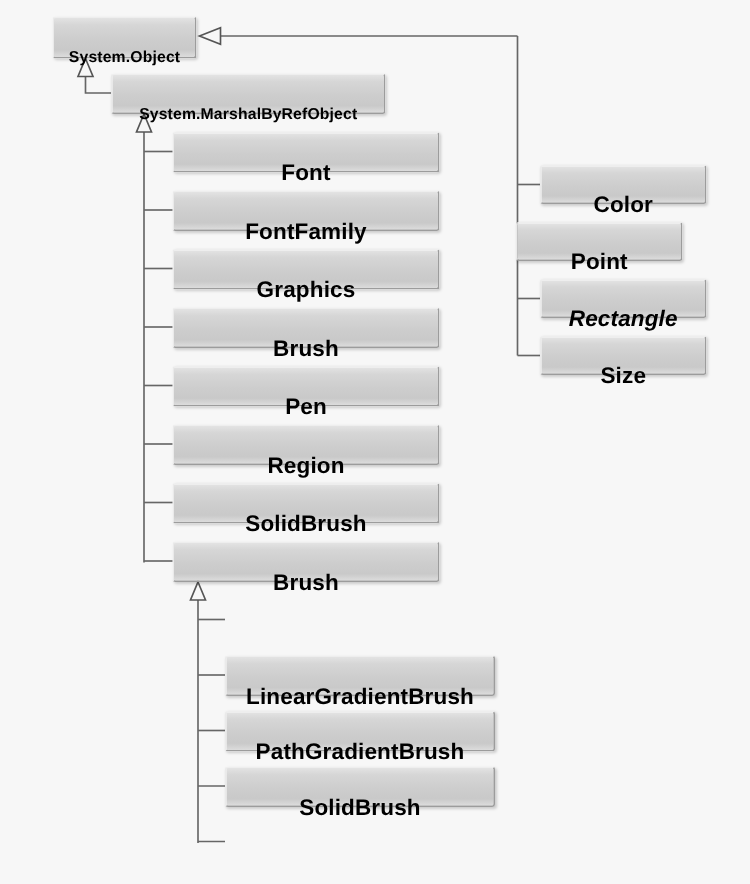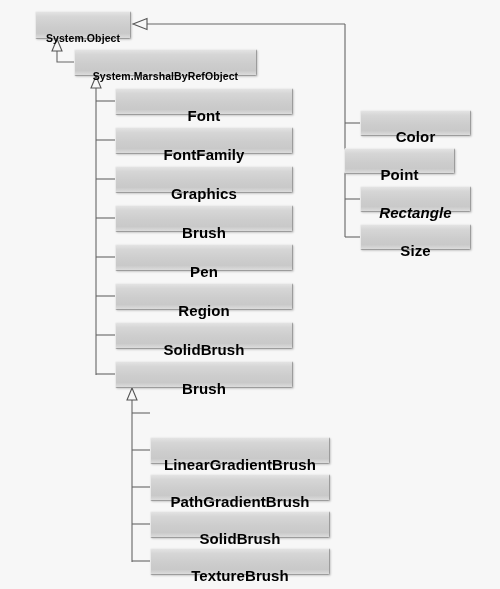--- a/index.html
+++ b/index.html
@@ -156,17 +156,14 @@
 
   <div class="node" style="left:150px; top:437px; width:180px; height:27px;">
     <span class="node-label">LinearGradientBrush</span>
   </div>
   <div class="node" style="left:150px; top:474px; width:180px; height:27px;">
     <span class="node-label">PathGradientBrush</span>
   </div>
   <div class="node" style="left:150px; top:511px; width:180px; height:27px;">
     <span class="node-label">SolidBrush</span>
   </div>
-  <div class="node" style="left:150px; top:548px; width:180px; height:27px;">
-    <span class="node-label">TextureBrush</span>
-  </div>
 
 </div>
 
 </body></html>

